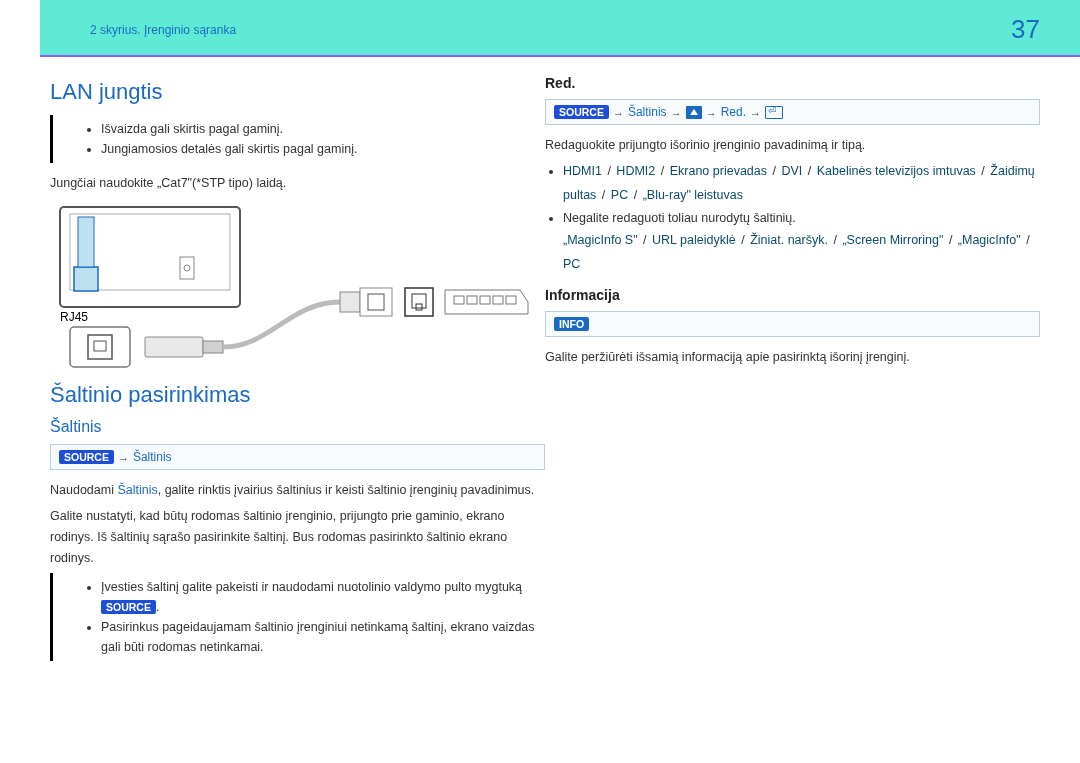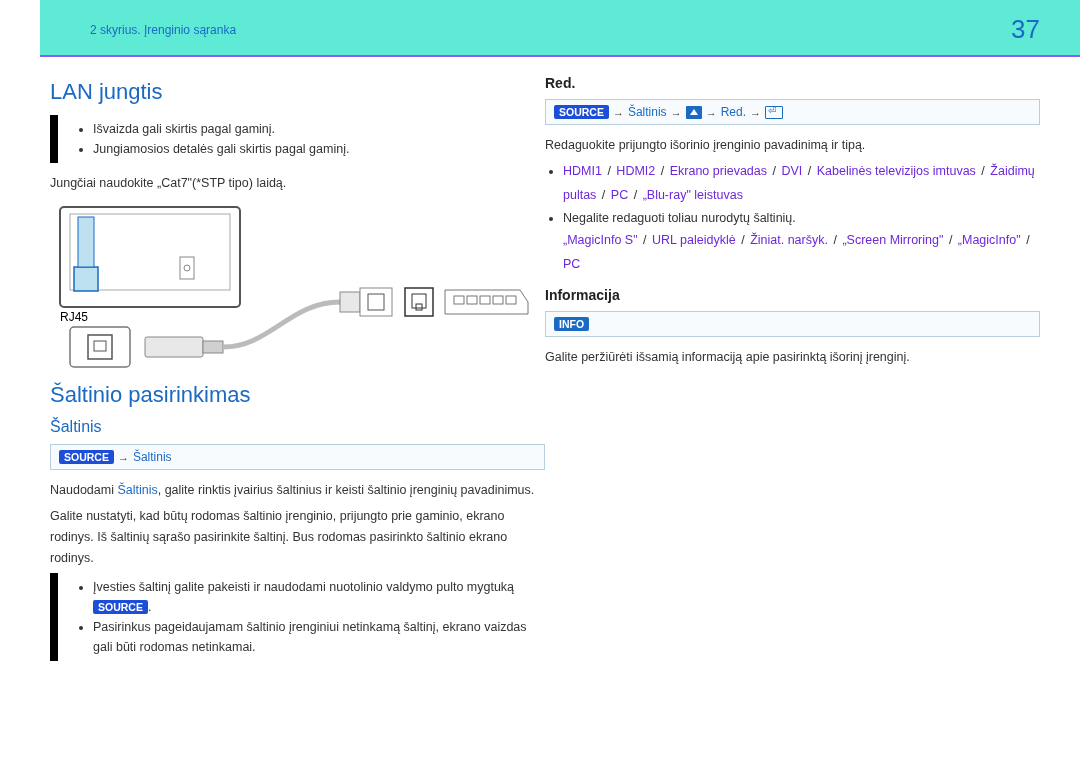--- a/index.html
+++ b/index.html
@@ -25,22 +25,22 @@
   .page-number { color: #1a6ac4; font-size: 26px; font-weight: 300; }
   .content {
     display: flex;
     padding: 18px 40px 20px 50px;
   }
   .col { flex: 1; min-width: 0; }
   h1 { color: #1a6ac4; font-size: 22px; font-weight: 500; margin-bottom: 10px; margin-top: 4px;}
   h2 { color: #1a6ac4; font-size: 16px; font-weight: 500; margin-bottom: 8px; }
   h3 { color: #222; font-size: 14px; font-weight: 600; margin-bottom: 8px; }
   .note-block {
-    border-left: 8px solid #000000;
-    padding: 4px 0 4px 3px;
+    border-left: 3px solid #000000;
+    padding: 4px 0 4px 16px;
     margin-bottom: 10px;
   }
   .note-block li { margin-left: 14px; line-height: 1.6; font-size: 12.5px;}
   p { line-height: 1.7; font-size: 12.5px; margin-bottom: 4px;}
   ul { list-style: disc; margin-left: 18px; }
   li { line-height: 1.7; font-size: 12.5px;}
   .diagram-box {
     width: 480px;
     height: 170px;
     margin: 8px 0 10px 0;
@@ -69,21 +69,21 @@
   .tag-blue {
     background: #1a6ac4;
     color: #fff;
     padding: 1px 5px;
     font-size: 10.5px;
     font-weight: bold;
     border-radius: 2px;
   }
   .arrow { color: #333; font-size: 11px;}
   .blue-text { color: #1a6ac4; }
-  .blue-link { color: #6d28d9; }
+  .blue-link { color: #0c4a6e; }
   .sep { color: #333; margin: 0 2px;}
   .source-line { line-height:1.9;}
   .up-triangle-box{
     display:inline-block;
     width:16px; height:13px;
     background:#1a6ac4;
     position:relative;
     vertical-align: middle;
     border-radius:1px;
   }

